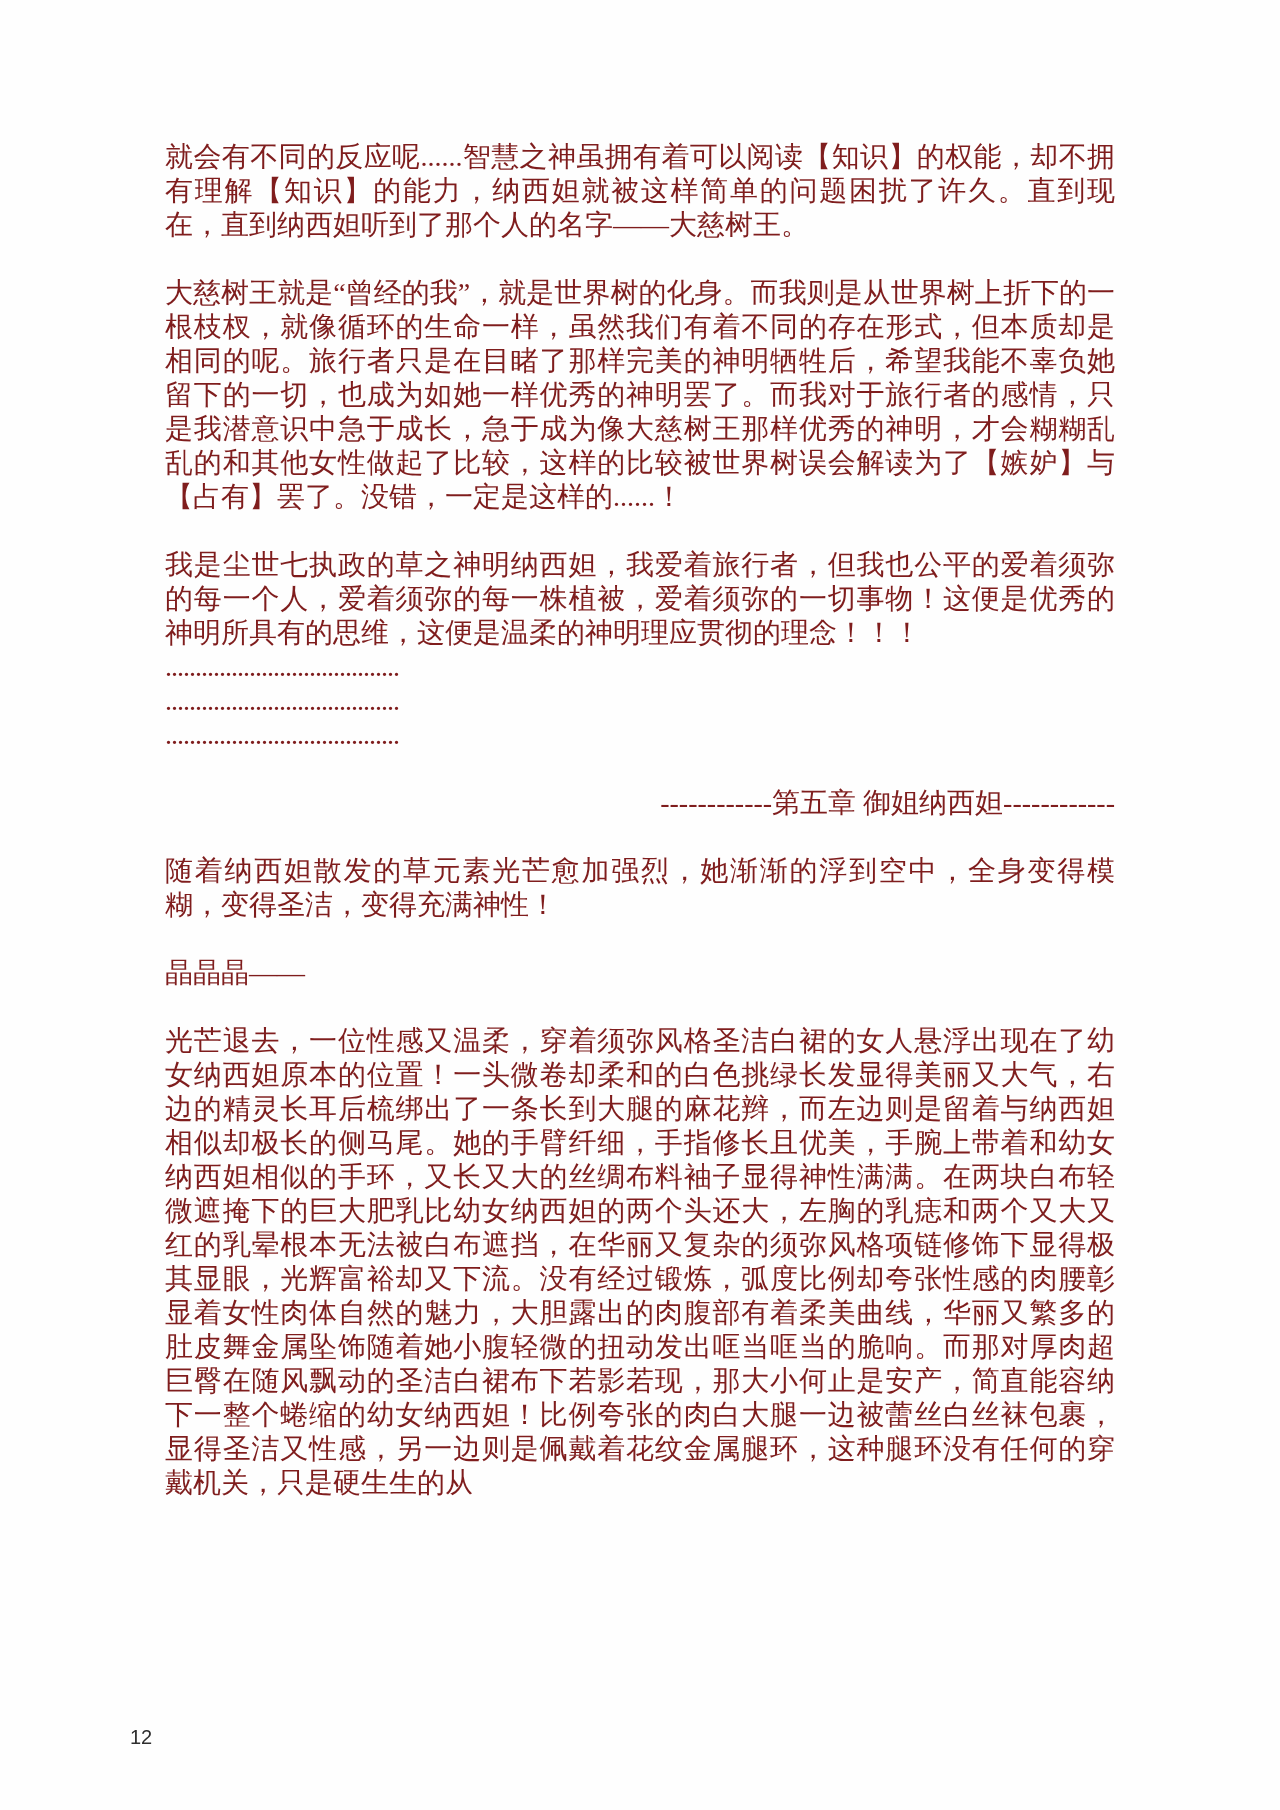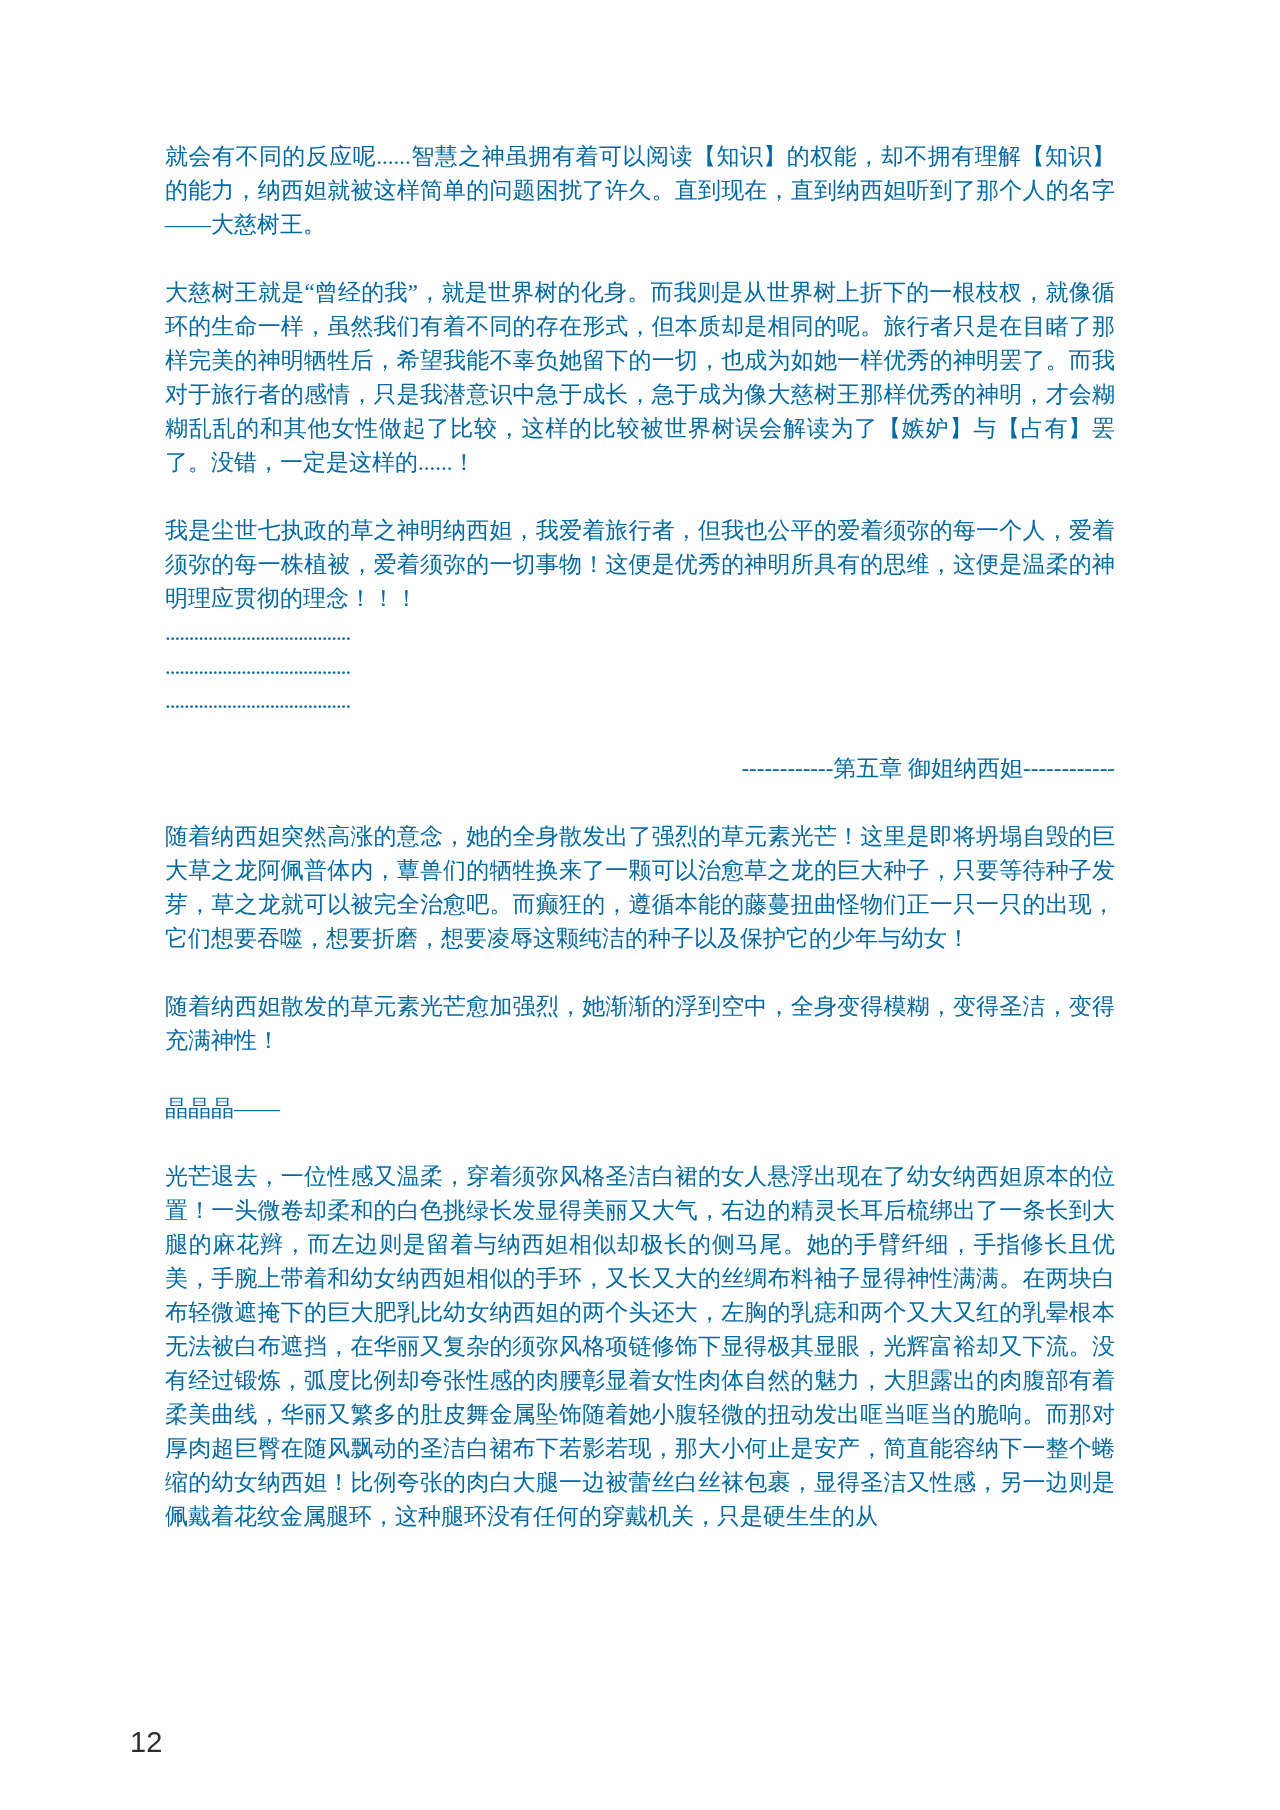--- a/index.html
+++ b/index.html
@@ -20,57 +20,56 @@
     background: #fefefe;
   }
   .page-text {
     position: absolute;
     left: 165px;
     top: 140px;
     width: 950px;
   }
   .para {
     margin: 0 0 34px 0;
-    font-size: 23px;
+    font-size: 28px;
     line-height: 34px;
-    color: #0369a1;
+    color: #7f1d1d;
     text-align: justify;
     text-justify: inter-ideograph;
     word-break: break-all;
   }
   .para.tight {
     margin-bottom: 0;
   }
   .para.dots {
     letter-spacing: -1px;
     text-align: left;
   }
   .para.heading {
     text-align: right;
   }
   .page-number {
     position: absolute;
     left: 130px;
     top: 1726px;
     font-family: "Liberation Sans", "DejaVu Sans", sans-serif;
-    font-size: 29px;
+    font-size: 20px;
     color: #2e2e2e;
   }
 </style>
 </head>
 <body>
 
 <div class="page">
   <main class="page-text">
       <p class="para body">就会有不同的反应呢......智慧之神虽拥有着可以阅读【知识】的权能，却不拥有理解【知识】的能力，纳西妲就被这样简单的问题困扰了许久。直到现在，直到纳西妲听到了那个人的名字——大慈树王。</p>
       <p class="para body">大慈树王就是“曾经的我”，就是世界树的化身。而我则是从世界树上折下的一根枝杈，就像循环的生命一样，虽然我们有着不同的存在形式，但本质却是相同的呢。旅行者只是在目睹了那样完美的神明牺牲后，希望我能不辜负她留下的一切，也成为如她一样优秀的神明罢了。而我对于旅行者的感情，只是我潜意识中急于成长，急于成为像大慈树王那样优秀的神明，才会糊糊乱乱的和其他女性做起了比较，这样的比较被世界树误会解读为了【嫉妒】与【占有】罢了。没错，一定是这样的......！</p>
       <p class="para body tight">我是尘世七执政的草之神明纳西妲，我爱着旅行者，但我也公平的爱着须弥的每一个人，爱着须弥的每一株植被，爱着须弥的一切事物！这便是优秀的神明所具有的思维，这便是温柔的神明理应贯彻的理念！！！</p>
       <p class="para dots tight">.......................................</p>
       <p class="para dots tight">.......................................</p>
       <p class="para dots">.......................................</p>
       <p class="para heading">------------第五章 御姐纳西妲------------</p>
-      <p class="para body">随着纳西妲突然高涨的意念，她的全身散发出了强烈的草元素光芒！这里是即将坍塌自毁的巨大草之龙阿佩普体内，蕈兽们的牺牲换来了一颗可以治愈草之龙的巨大种子，只要等待种子发芽，草之龙就可以被完全治愈吧。而癫狂的，遵循本能的藤蔓扭曲怪物们正一只一只的出现，它们想要吞噬，想要折磨，想要凌辱这颗纯洁的种子以及保护它的少年与幼女！</p>
       <p class="para body">随着纳西妲散发的草元素光芒愈加强烈，她渐渐的浮到空中，全身变得模糊，变得圣洁，变得充满神性！</p>
       <p class="para body">晶晶晶——</p>
       <p class="para body">光芒退去，一位性感又温柔，穿着须弥风格圣洁白裙的女人悬浮出现在了幼女纳西妲原本的位置！一头微卷却柔和的白色挑绿长发显得美丽又大气，右边的精灵长耳后梳绑出了一条长到大腿的麻花辫，而左边则是留着与纳西妲相似却极长的侧马尾。她的手臂纤细，手指修长且优美，手腕上带着和幼女纳西妲相似的手环，又长又大的丝绸布料袖子显得神性满满。在两块白布轻微遮掩下的巨大肥乳比幼女纳西妲的两个头还大，左胸的乳痣和两个又大又红的乳晕根本无法被白布遮挡，在华丽又复杂的须弥风格项链修饰下显得极其显眼，光辉富裕却又下流。没有经过锻炼，弧度比例却夸张性感的肉腰彰显着女性肉体自然的魅力，大胆露出的肉腹部有着柔美曲线，华丽又繁多的肚皮舞金属坠饰随着她小腹轻微的扭动发出哐当哐当的脆响。而那对厚肉超巨臀在随风飘动的圣洁白裙布下若影若现，那大小何止是安产，简直能容纳下一整个蜷缩的幼女纳西妲！比例夸张的肉白大腿一边被蕾丝白丝袜包裹，显得圣洁又性感，另一边则是佩戴着花纹金属腿环，这种腿环没有任何的穿戴机关，只是硬生生的从</p>
     </main>
   <div class="page-number">12</div>
 </div>
 
 </body></html>

